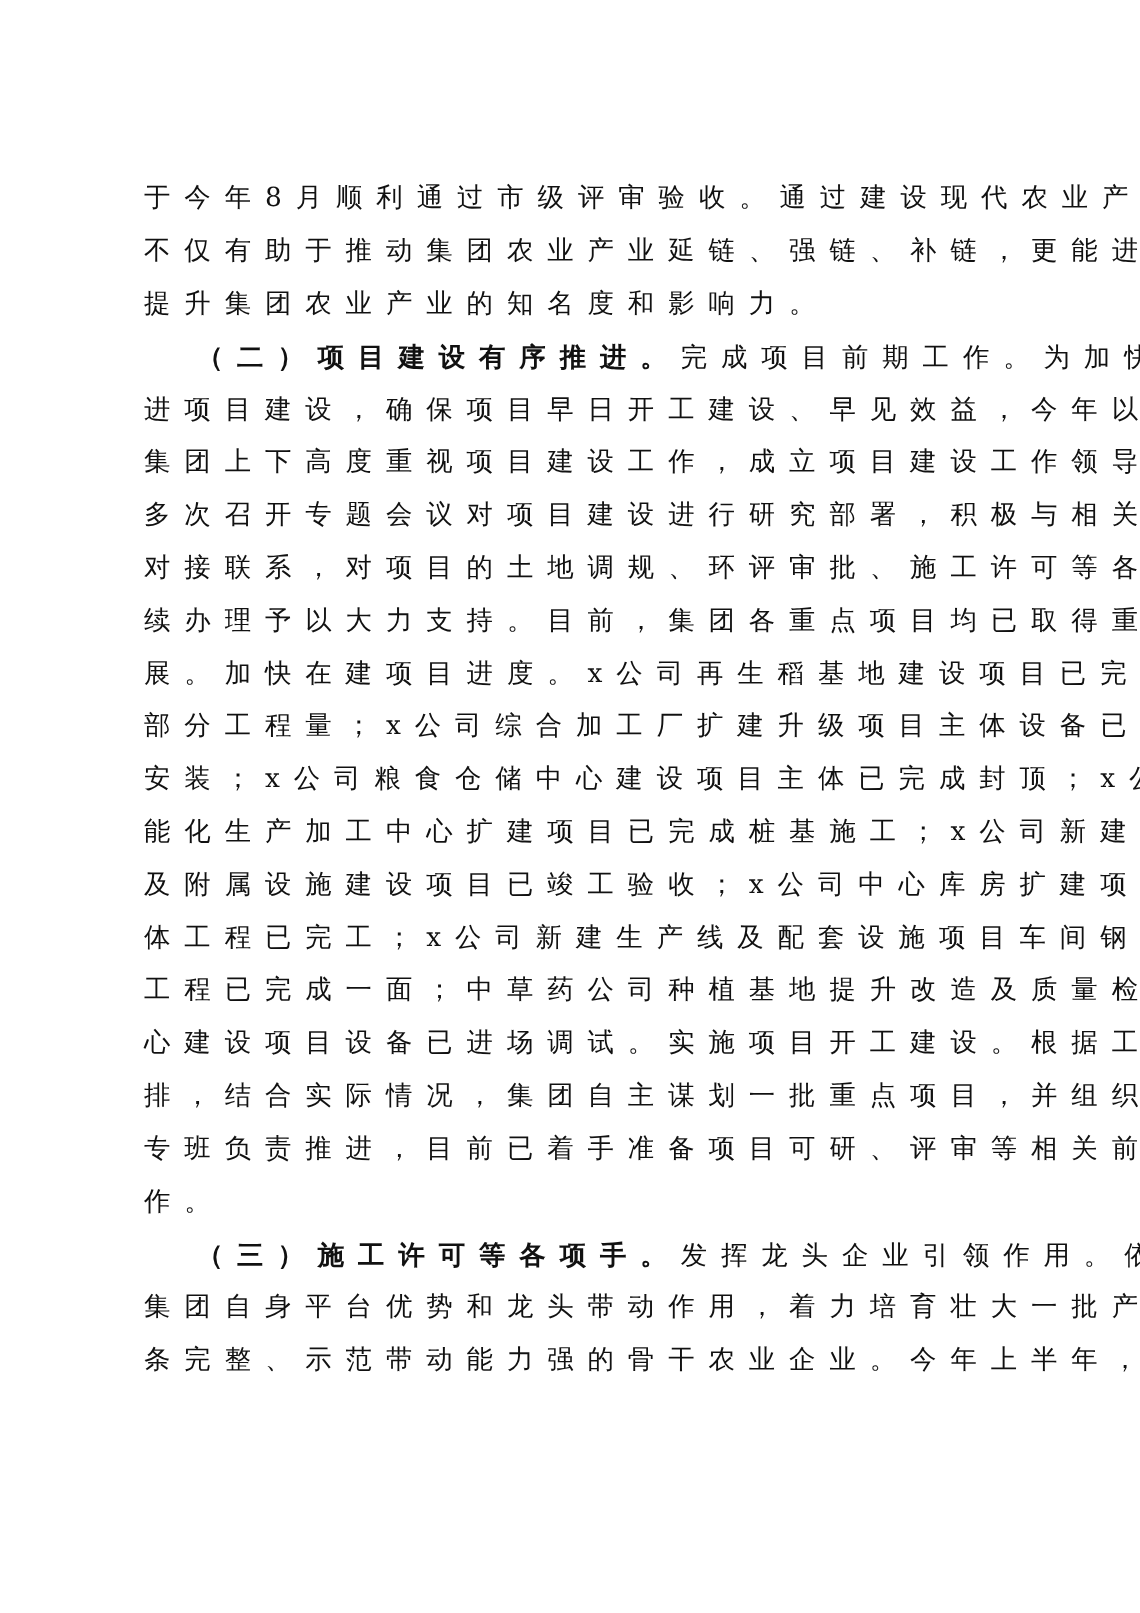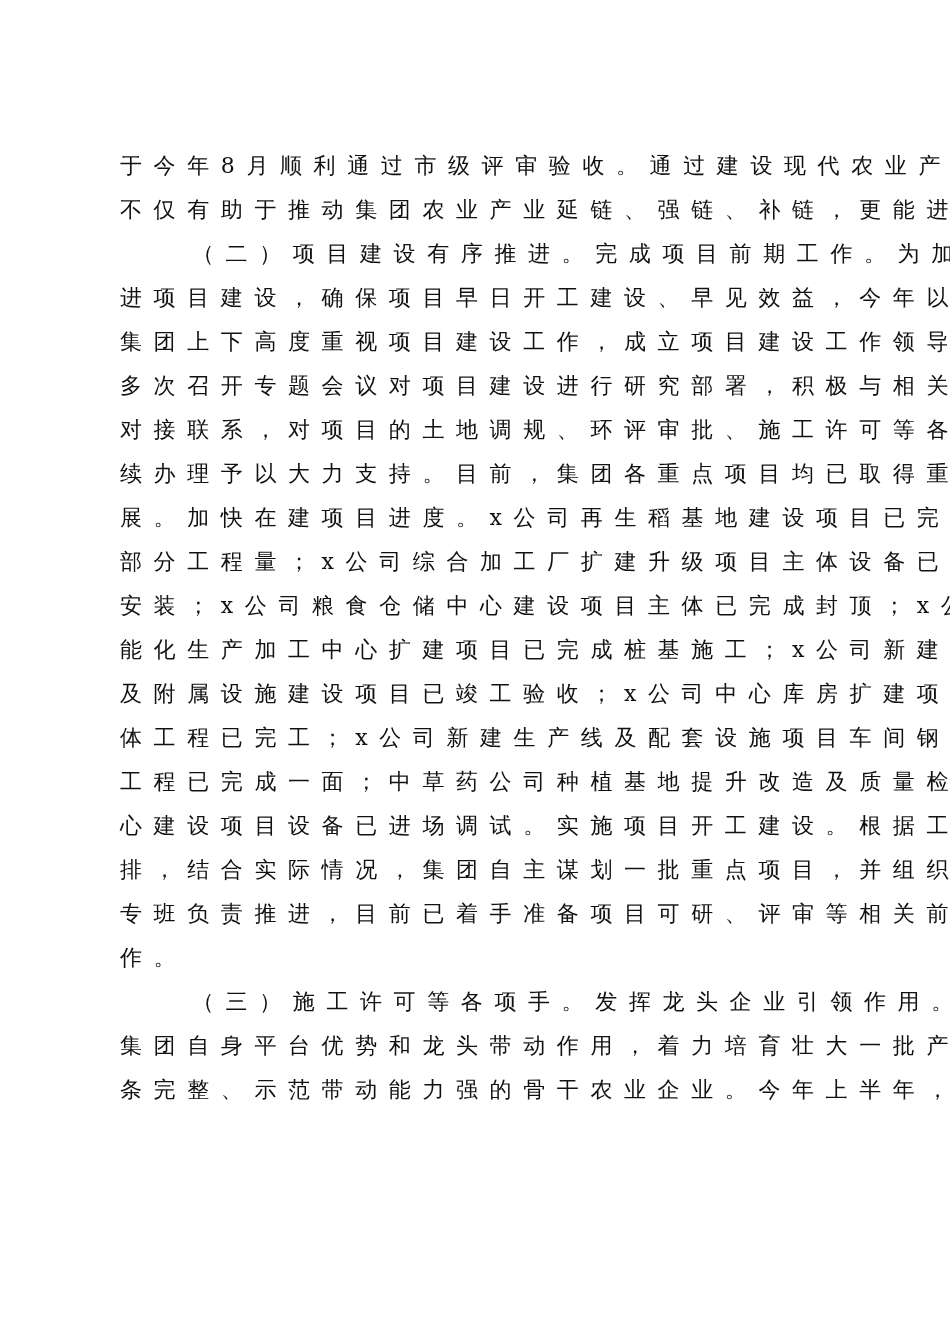--- a/index.html
+++ b/index.html
@@ -11,31 +11,32 @@
     position: absolute; left: 120px; top: 144px; width: 720px;
     font-family: "DejaVu Serif", "Liberation Serif", serif;
     color: #111;
     font-size: 22px;
   }
   .line {
     height: 44px; line-height: 44px; white-space: nowrap;
     letter-spacing: 11.6px;
   }
   .line.indent { padding-left: 44px; }
-  .heading { font-weight: normal; margin-left: 28px; }
+  .heading { font-weight: bold; }
 </style>
 </head>
 <body>
 
 <div class="page">
   <div class="text-block">
 
     <div>
       <div class="line">于今年8月顺利通过市级评审验收。通过建设现代农业产业园，</div>
       <div class="line">不仅有助于推动集团农业产业延链、强链、补链，更能进一步</div>
+      <div class="line">提升集团农业产业的知名度和影响力。</div>
     </div>
 
     <div>
       <div class="line indent"><span class="heading">（二）项目建设有序推进。</span><span>完成项目前期工作。为加快推</span></div>
       <div class="line">进项目建设，确保项目早日开工建设、早见效益，今年以来，</div>
       <div class="line">集团上下高度重视项目建设工作，成立项目建设工作领导小组，</div>
       <div class="line">多次召开专题会议对项目建设进行研究部署，积极与相关部门</div>
       <div class="line">对接联系，对项目的土地调规、环评审批、施工许可等各项手</div>
       <div class="line">续办理予以大力支持。目前，集团各重点项目均已取得重大进</div>
       <div class="line">展。加快在建项目进度。x公司再生稻基地建设项目已完成大</div>

